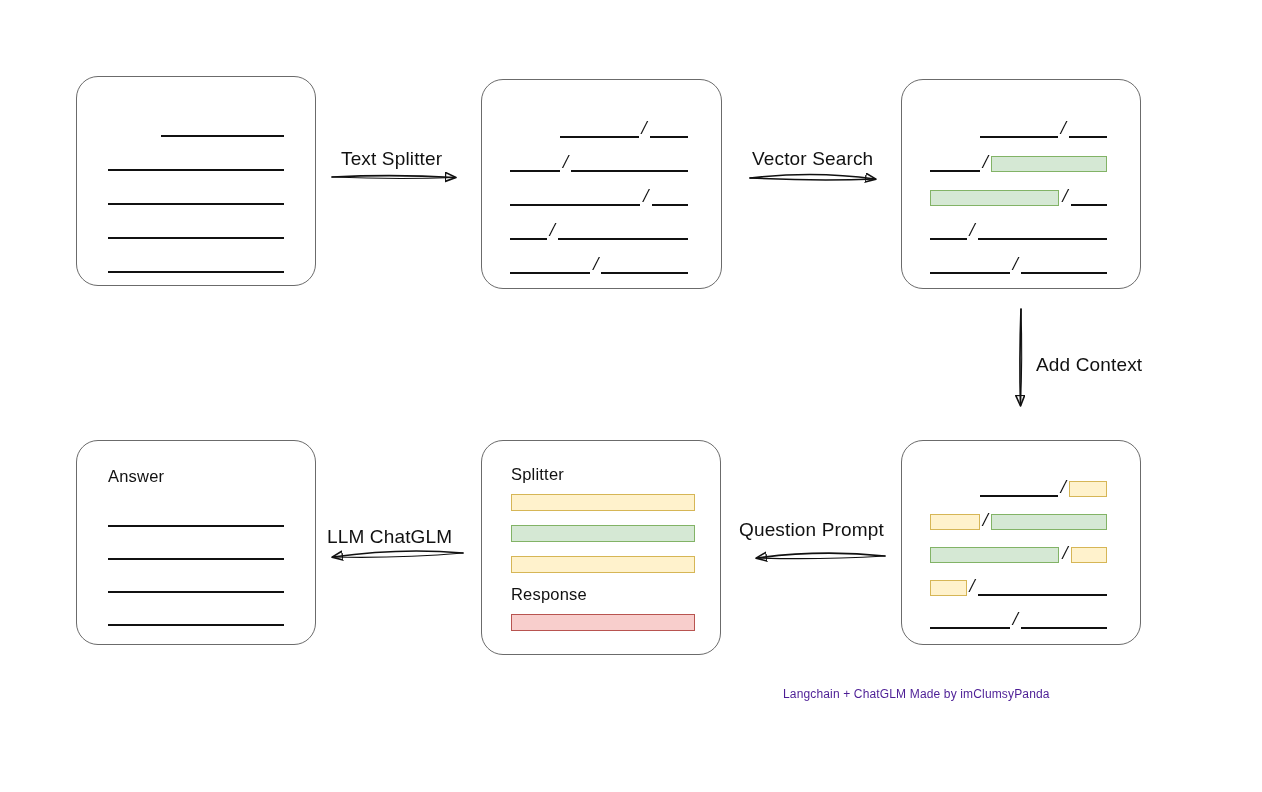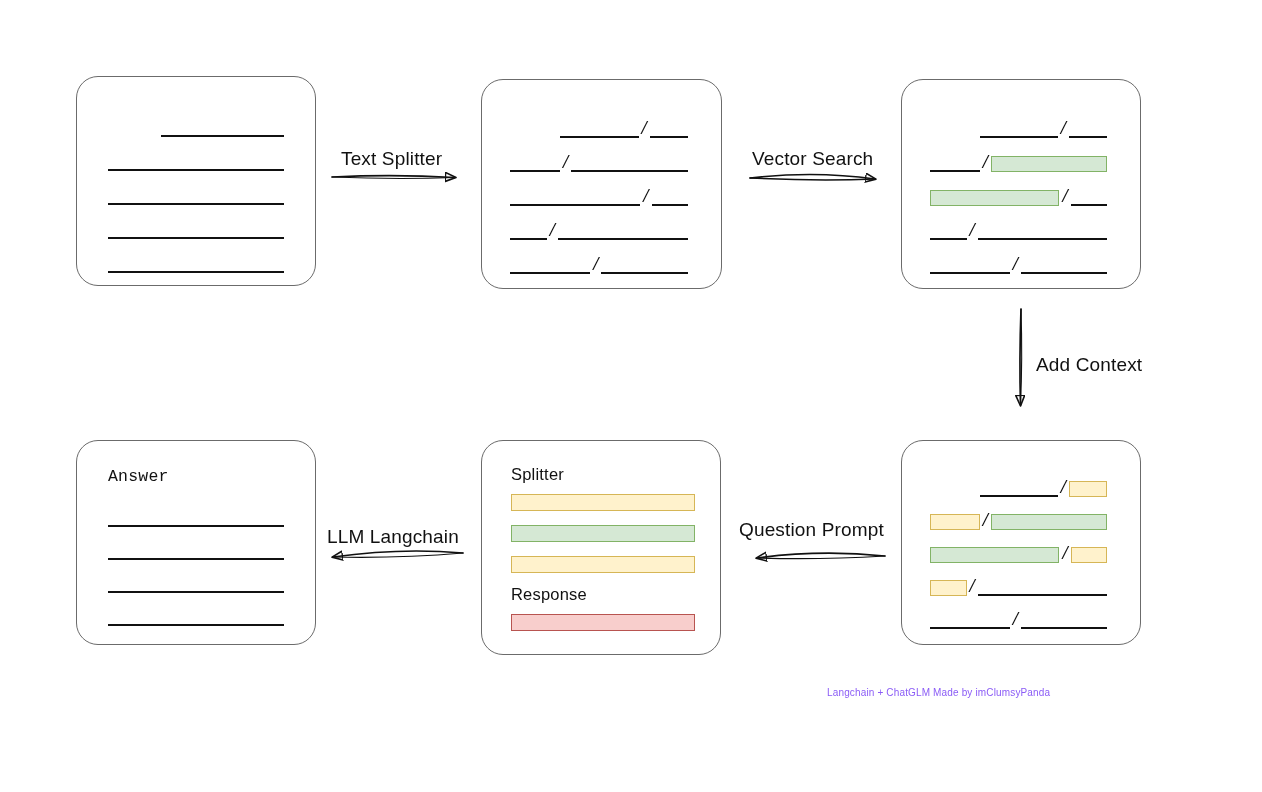--- a/index.html
+++ b/index.html
@@ -107,25 +107,24 @@
     position: absolute;
     font-size: 19px;
     letter-spacing: .15px;
     color: #111111;
     white-space: nowrap;
   }
 
   
   .caption {
     position: absolute;
-    font-size: 10px;
+    font-size: 12px;
     letter-spacing: .15px;
-    color: #8b5cf6;
+    color: #4c1d95;
     white-space: nowrap;
-    margin-left: 44px;
   }
 </style>
 </head>
 <body>
 
 <svg id="canvas" viewBox="0 0 1262 792" xmlns="http://www.w3.org/2000/svg">
   <defs>
     <marker id="ah-r" markerWidth="12" markerHeight="12" refX="10" refY="5" orient="auto" markerUnits="userSpaceOnUse">
       <path d="M0.5,0.6 L11,5 L0.5,9.4" fill="none" stroke="#111" stroke-width="1.6" stroke-linejoin="round" stroke-linecap="round"></path>
       <path d="M0.5,0.6 L0.5,9.4" fill="none" stroke="#111" stroke-width="1.3"></path>
@@ -285,21 +284,21 @@
 
   <div class="bar hl-yellow" style="left:29px; top:53px; width:184px;"></div>
   <div class="bar hl-green" style="left:29px; top:84px; width:184px;"></div>
   <div class="bar hl-yellow" style="left:29px; top:115px; width:184px;"></div>
 
   <div class="box-title" style="left:29px; top:144px;">Response</div>
 
   <div class="bar hl-red" style="left:29px; top:173px; width:184px;"></div>
 </div>
 
-<div class="doc-box" style="left:76px; top:440px; width:240px; height:205px;font-family:Liberation Mono, monospace;">
+<div class="doc-box" style="left:76px; top:440px; width:240px; height:205px;">
   <div class="box-title" style="left:31px; top:26px;">Answer</div>
   <div class="lines">
       <div class="row" style="left: 31px; right: 31px; top: 68px;">
         <div class="seg-rule" style="width: 176px; flex: 0 0 auto;"></div>
       </div>
       <div class="row" style="left: 31px; right: 31px; top: 101px;">
         <div class="seg-rule" style="width: 176px; flex: 0 0 auto;"></div>
       </div>
       <div class="row" style="left: 31px; right: 31px; top: 134px;">
         <div class="seg-rule" style="width: 176px; flex: 0 0 auto;"></div>
@@ -311,15 +310,15 @@
 </div>
 
 <div class="arrow-label" style="left:341px; top:148px;">Text Splitter</div>
 
 <div class="arrow-label" style="left:708px; top:148px;margin-left:44px;">Vector Search</div>
 
 <div class="arrow-label" style="left:1036px; top:354px;">Add Context</div>
 
 <div class="arrow-label" style="left:739px; top:519px;">Question Prompt</div>
 
-<div class="arrow-label" style="left:327px; top:526px;">LLM Langchain</div>
+<div class="arrow-label" style="left:327px; top:526px;">LLM ChatGLM</div>
 
 <div class="caption" style="left:783px; top:687px;">Langchain + ChatGLM Made by imClumsyPanda</div>
 
 </body></html>

